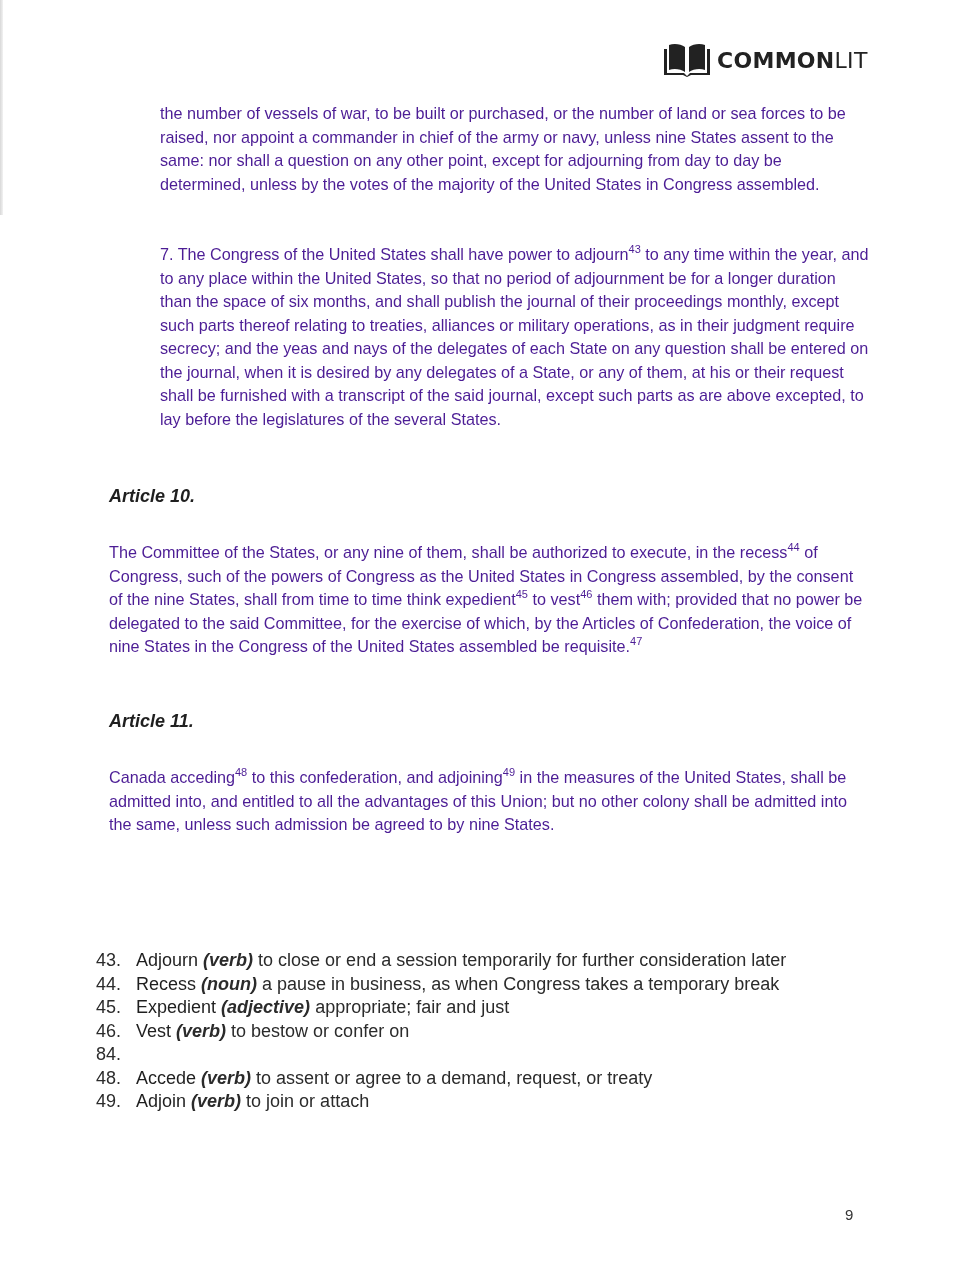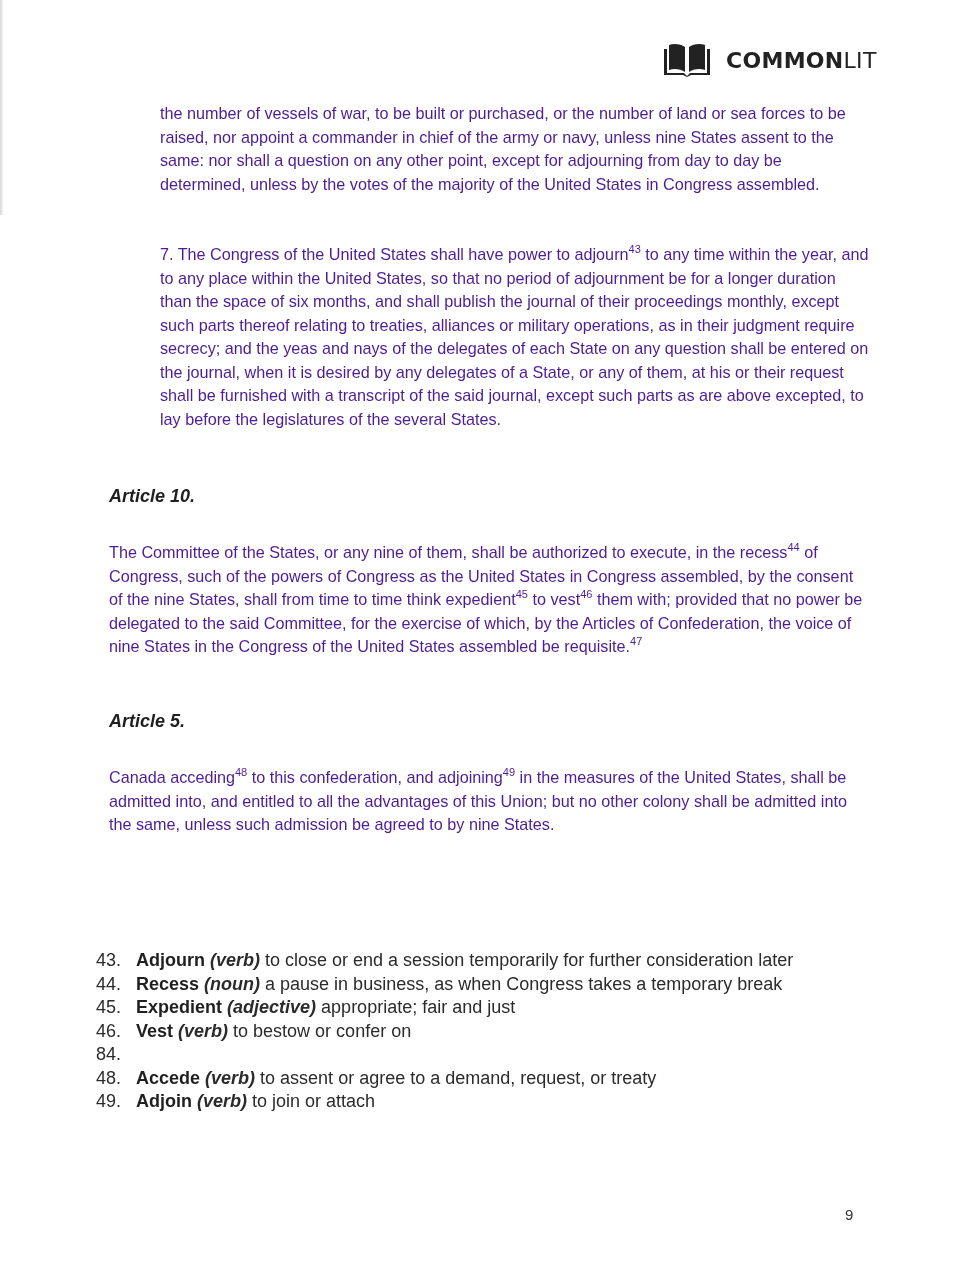--- a/index.html
+++ b/index.html
@@ -7,21 +7,21 @@
       width: 979px; height: 1266px; position: relative; overflow: hidden;
       font-family: "Liberation Sans", "DejaVu Sans", sans-serif;
       color: #2a2a2a;
     }
     .edge-line {
       position: absolute; left: 0; top: 0; width: 3px; height: 215px;
       background: linear-gradient(to right, #d8d8d8, #f2f2f2);
     }
     .logo {
       position: absolute; left: 664px; top: 43px; height: 34px;
-      display: flex; align-items: center; gap: 16px;
+      display: flex; align-items: center; gap: 7px;
     }
     .logo svg { display: block; }
     .logo-text {
       font-size: 22px; letter-spacing: 0.3px; color: #222;
       font-family: "DejaVu Sans", sans-serif;
     }
     .logo-text b { font-weight: 700; }
     .logo-text span.lit { font-weight: 400; }
 
     .para {
@@ -41,21 +41,21 @@
     .h10 { left: 109px; top: 486px; }
     .h11 { left: 109px; top: 711px; }
 
     .footnotes {
       position: absolute; left: 96px; top: 949px; width: 760px;
       list-style: none; margin: 0; padding: 0;
       font-size: 18px; line-height: 23.5px; color: #2b2b2b;
     }
     .footnotes li { display: flex; }
     .fn-num { width: 40px; flex: 0 0 40px; }
-    .fn-term { font-weight: 700; color: #1f1f1f; }
+    .fn-term { font-weight: 400; color: #1f1f1f; }
     .fn-pos { font-style: italic; font-weight: 700; }
     .page-num {
       position: absolute; left: 845px; top: 1206px; font-size: 15px; color: #333;
     }
   </style>
 </head>
 <body>
 
 <div class="edge-line"></div>
 
@@ -70,21 +70,21 @@
   <div class="logo-text"><b>COMMON</b><span class="lit">LIT</span></div>
 </div>
 
 <p class="para p1">the number of vessels of war, to be built or purchased, or the number of land or sea forces to be raised, nor appoint a commander in chief of the army or navy, unless nine States assent to the same: nor shall a question on any other point, except for adjourning from day to day be determined, unless by the votes of the majority of the United States in Congress assembled.</p>
 
 <p class="para p2"><span>7. The Congress of the United States shall have power to adjourn</span><sup>43</sup><span> to any time within the year, and to any place within the United States, so that no period of adjournment be for a longer duration than the space of six months, and shall publish the journal of their proceedings monthly, except such parts thereof relating to treaties, alliances or military operations, as in their judgment require secrecy; and the yeas and nays of the delegates of each State on any question shall be entered on the journal, when it is desired by any delegates of a State, or any of them, at his or their request shall be furnished with a transcript of the said journal, except such parts as are above excepted, to lay before the legislatures of the several States.</span></p>
 
 <h2 class="heading h10">Article 10.</h2>
 <p class="para p3"><span>The Committee of the States, or any nine of them, shall be authorized to execute, in the recess</span><sup>44</sup><span> of Congress, such of the powers of Congress as the United States in Congress assembled, by the consent of the nine States, shall from time to time think expedient</span><sup>45</sup><span> to vest</span><sup>46</sup><span> them with; provided that no power be delegated to the said Committee, for the exercise of which, by the Articles of Confederation, the voice of nine States in the Congress of the United States assembled be requisite.</span><sup>47</sup></p>
 
-<h2 class="heading h11">Article 5.</h2>
+<h2 class="heading h11">Article 11.</h2>
 <p class="para p4"><span>Canada acceding</span><sup>48</sup><span> to this confederation, and adjoining</span><sup>49</sup><span> in the measures of the United States, shall be admitted into, and entitled to all the advantages of this Union; but no other colony shall be admitted into the same, unless such admission be agreed to by nine States.</span></p>
 
 <ol class="footnotes">
   <li>
       <span class="fn-num">43.</span>
       <span><span class="fn-term">Adjourn</span> <span class="fn-pos">(verb)</span><span> to close or end a session temporarily for further consideration later</span></span>
     </li>
   <li>
       <span class="fn-num">44.</span>
       <span><span class="fn-term">Recess</span> <span class="fn-pos">(noun)</span><span> a pause in business, as when Congress takes a temporary break</span></span>

